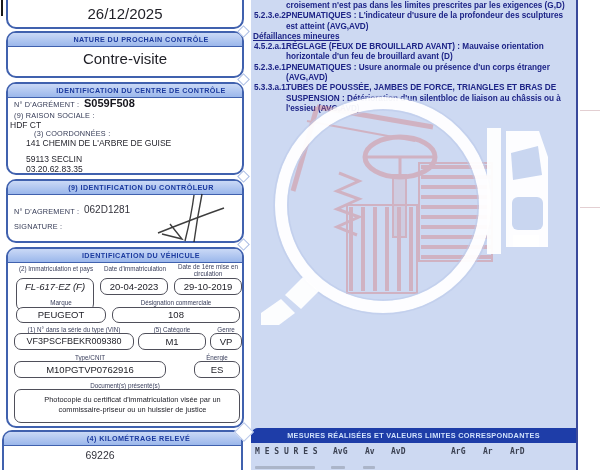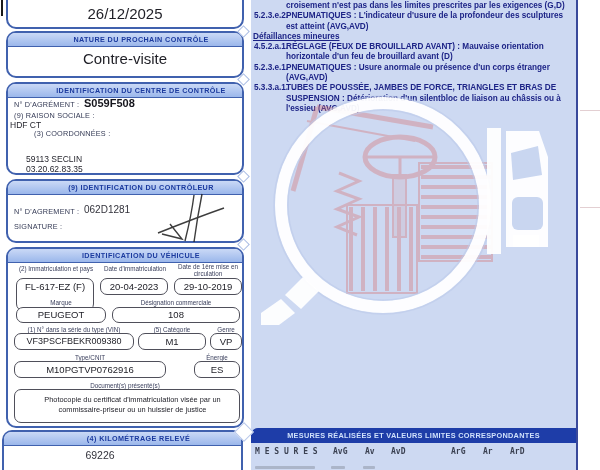--- a/index.html
+++ b/index.html
@@ -159,20 +159,21 @@
     <div class="ctrval" style="left:0;top:17px;width:234px;">Contre-visite</div>
   </div>
 
   <div class="box" style="left:6px;top:82px;width:238px;height:93px;">
     <div class="bhead">IDENTIFICATION DU CENTRE DE CONTRÔLE</div>
     <div class="slabel" style="left:6px;top:16px;">N° D'AGRÉMENT :</div>
     <div style="position:absolute;left:76px;top:13px;font-size:11px;font-weight:bold;color:#15151c;">S059F508</div>
     <div class="slabel" style="left:6px;top:27px;">(9) RAISON SOCIALE :</div>
     <div class="sval" style="left:2px;top:36px;">HDF CT</div>
     <div class="slabel" style="left:6px;top:45px;margin-left:20px;">(3) COORDONNÉES :</div>
+    <div class="sval" style="left:18px;top:54px;">141 CHEMIN DE L'ARBRE DE GUISE</div>
     <div class="sval" style="left:18px;top:70px;">59113 SECLIN</div>
     <div class="sval" style="left:18px;top:80px;">03.20.62.83.35</div>
   </div>
 
   <div class="box" style="left:6px;top:179px;width:238px;height:64px;">
     <div class="bhead">(9) IDENTIFICATION DU CONTRÔLEUR</div>
     <div class="slabel" style="left:6px;top:26px;">N° D'AGREMENT :</div>
     <div style="position:absolute;left:76px;top:23px;font-size:10px;color:#33333c;">062D1281</div>
     <div class="slabel" style="left:6px;top:41px;">SIGNATURE :</div>
     <svg style="position:absolute;left:144px;top:12px;" width="78" height="52" viewBox="0 0 78 52">
@@ -184,21 +185,21 @@
       </g>
     </svg>
   </div>
 
   <div class="box" style="left:6px;top:247px;width:238px;height:181px;">
     <div class="bhead">IDENTIFICATION DU VÉHICULE</div>
 
     <div class="flabel" style="left:8px;top:16px;width:80px;">(2) Immatriculation et pays</div>
     <div class="flabel" style="left:92px;top:16px;width:70px;">Date d'immatriculation</div>
     <div class="flabel" style="left:166px;top:14px;width:68px;">Date de 1ère mise en circulation</div>
-    <div class="fld" style="left:8px;top:29px;width:78px;height:33px;line-height:15px;">FL-617-EZ (F)</div>
+    <div class="fld" style="left:8px;top:29px;width:78px;height:33px;line-height:15px;font-style:italic;">FL-617-EZ (F)</div>
     <div class="fld" style="left:92px;top:29px;width:68px;height:17px;line-height:15px;">20-04-2023</div>
     <div class="fld" style="left:166px;top:29px;width:68px;height:17px;line-height:15px;">29-10-2019</div>
 
     <div class="flabel" style="left:8px;top:50px;width:90px;">Marque</div>
     <div class="flabel" style="left:104px;top:50px;width:128px;">Désignation commerciale</div>
     <div class="fld" style="left:8px;top:58px;width:90px;height:16px;line-height:14px;">PEUGEOT</div>
     <div class="fld" style="left:104px;top:58px;width:128px;height:16px;line-height:14px;">108</div>
 
     <div class="flabel" style="left:6px;top:77px;width:120px;">(1) N° dans la série du type (VIN)</div>
     <div class="flabel" style="left:130px;top:77px;width:68px;">(5) Catégorie internationale</div>

